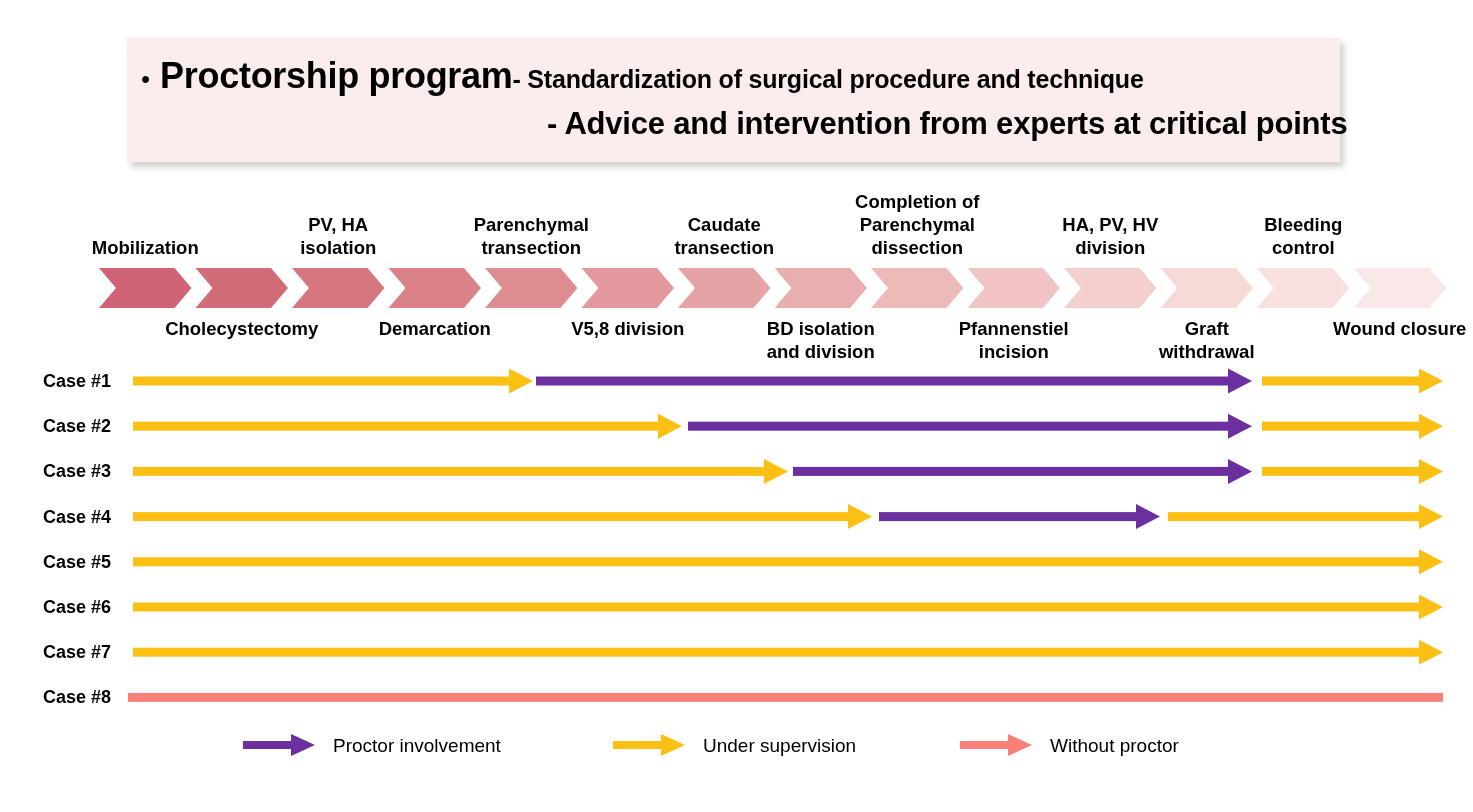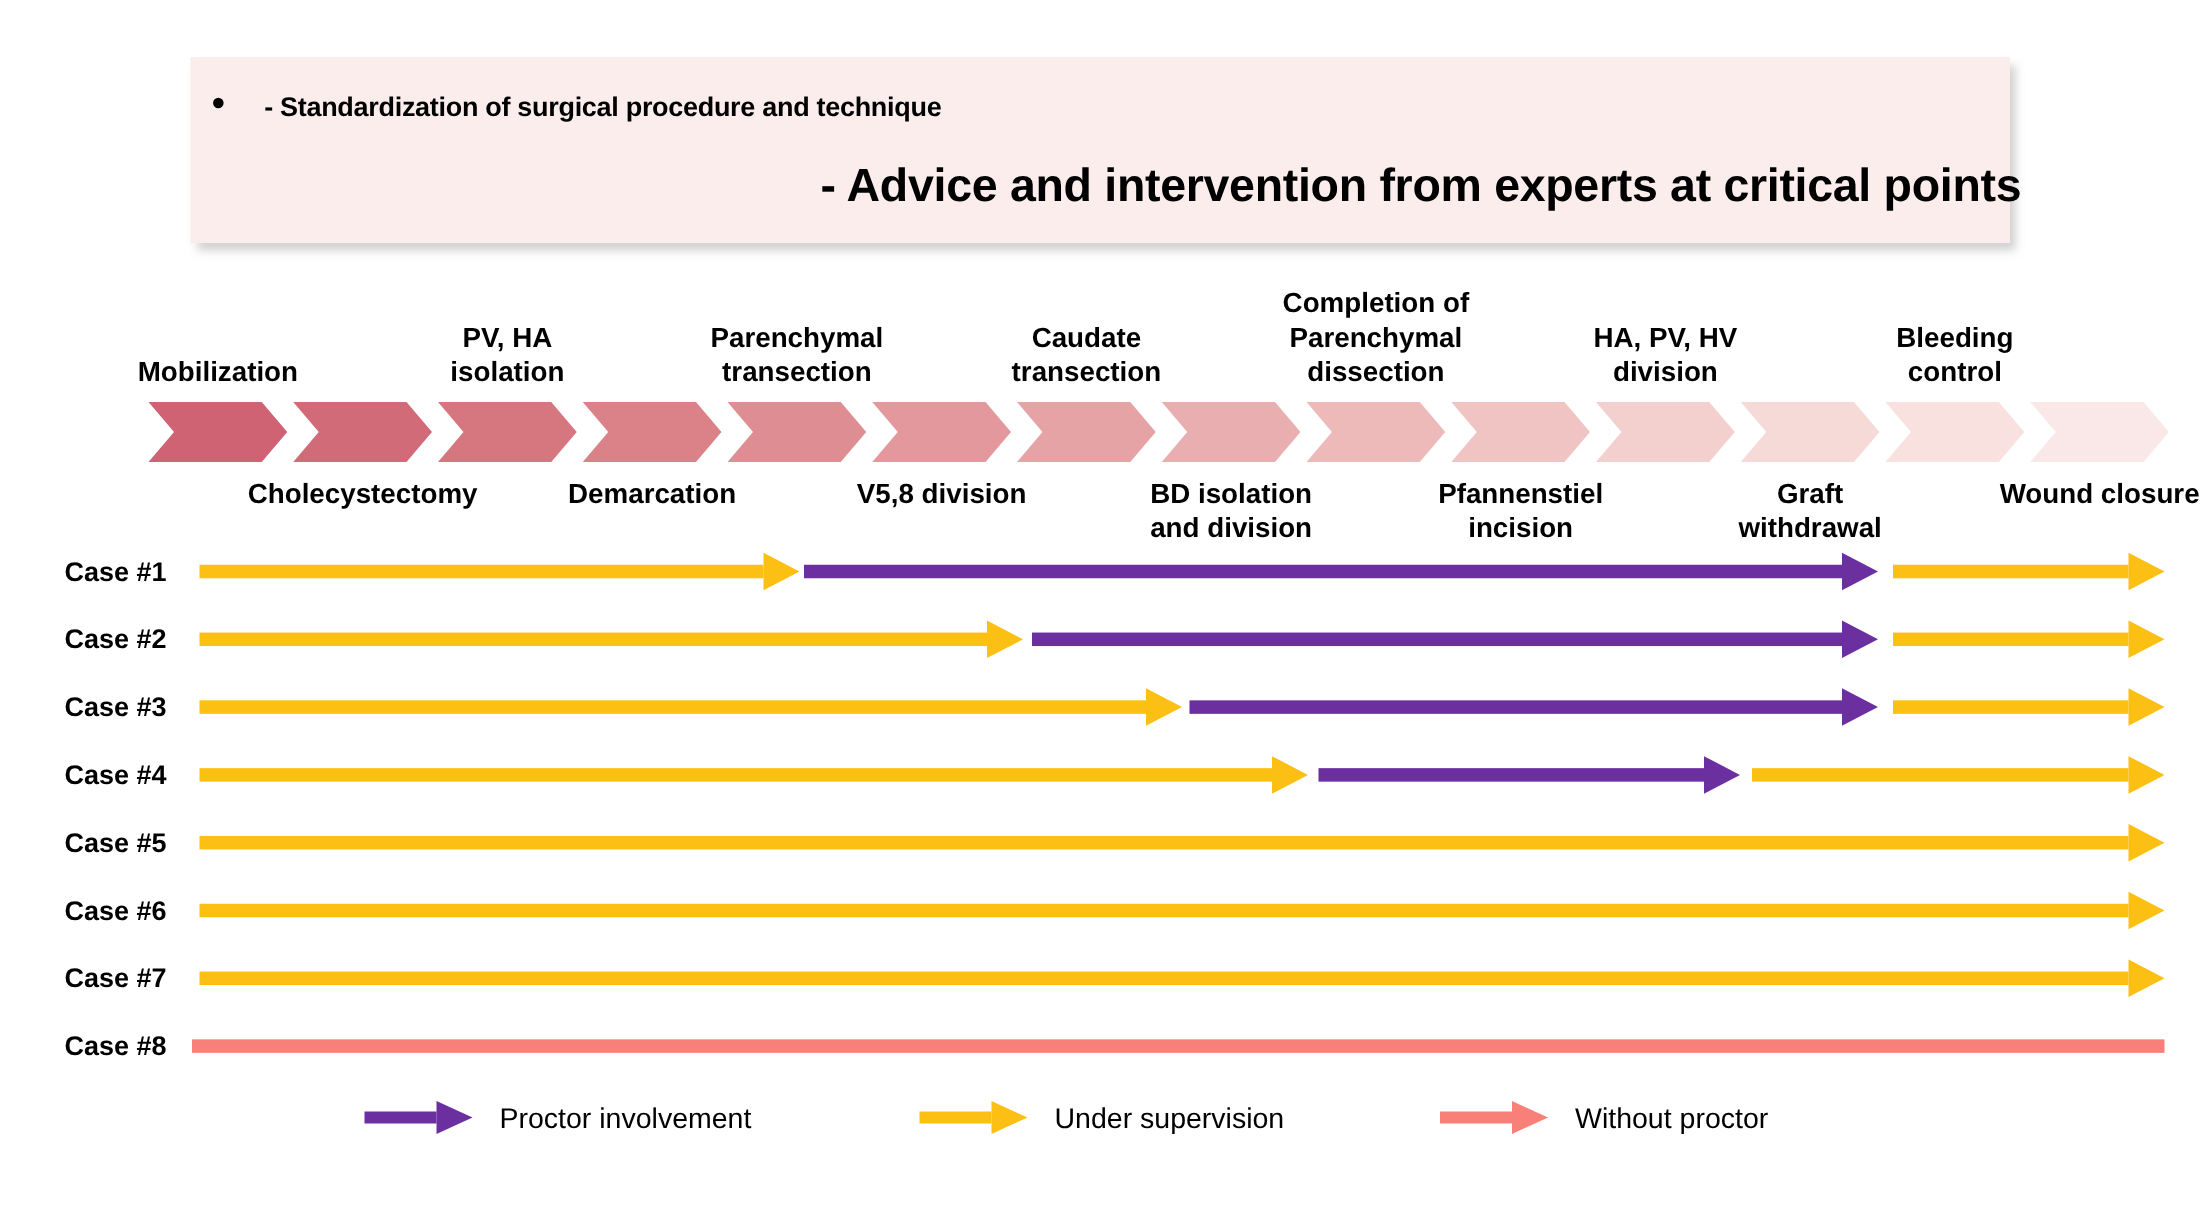--- a/index.html
+++ b/index.html
@@ -41,23 +41,22 @@
     line-height: 1;
     margin-right: 10px;
     color: #000;
   }
   .hdr-title {
     font-size: 36px;
     font-weight: bold;
     letter-spacing: -0.3px;
   }
   .hdr-sub {
-    font-size: 18px;
-    font-weight: bold;
-    margin-left: 16px;
+    font-size: 25px;
+    font-weight: bold;
     letter-spacing: -0.2px;
   }
   #header-line-2 {
     position: absolute;
     left: 420px;
     top: 68px;
     font-size: 31px;
     font-weight: bold;
     white-space: nowrap;
     letter-spacing: -0.2px;
@@ -92,20 +91,21 @@
     font-size: 19px;
     fill: #000000;
   }
 </style>
 </head>
 <body>
 
 <div id="header-box">
   <div id="header-line-1">
     <span class="hdr-bullet">•</span>
+    <span class="hdr-title">Proctorship program</span>
     <span class="hdr-sub">- Standardization of surgical procedure and technique</span>
   </div>
   <div id="header-line-2">- Advice and intervention from experts at critical points</div>
 </div>
 
 <div id="chart-area">
   <svg id="chart-svg" width="1473" height="812" viewBox="0 0 1473 812" xmlns="http://www.w3.org/2000/svg">
 
     <g id="chevron-band">
         <path d="M 99 268 L 174.5 268 L 191.5 288 L 174.5 308 L 99 308 L 116 288 Z" fill="#CF6374"></path>

